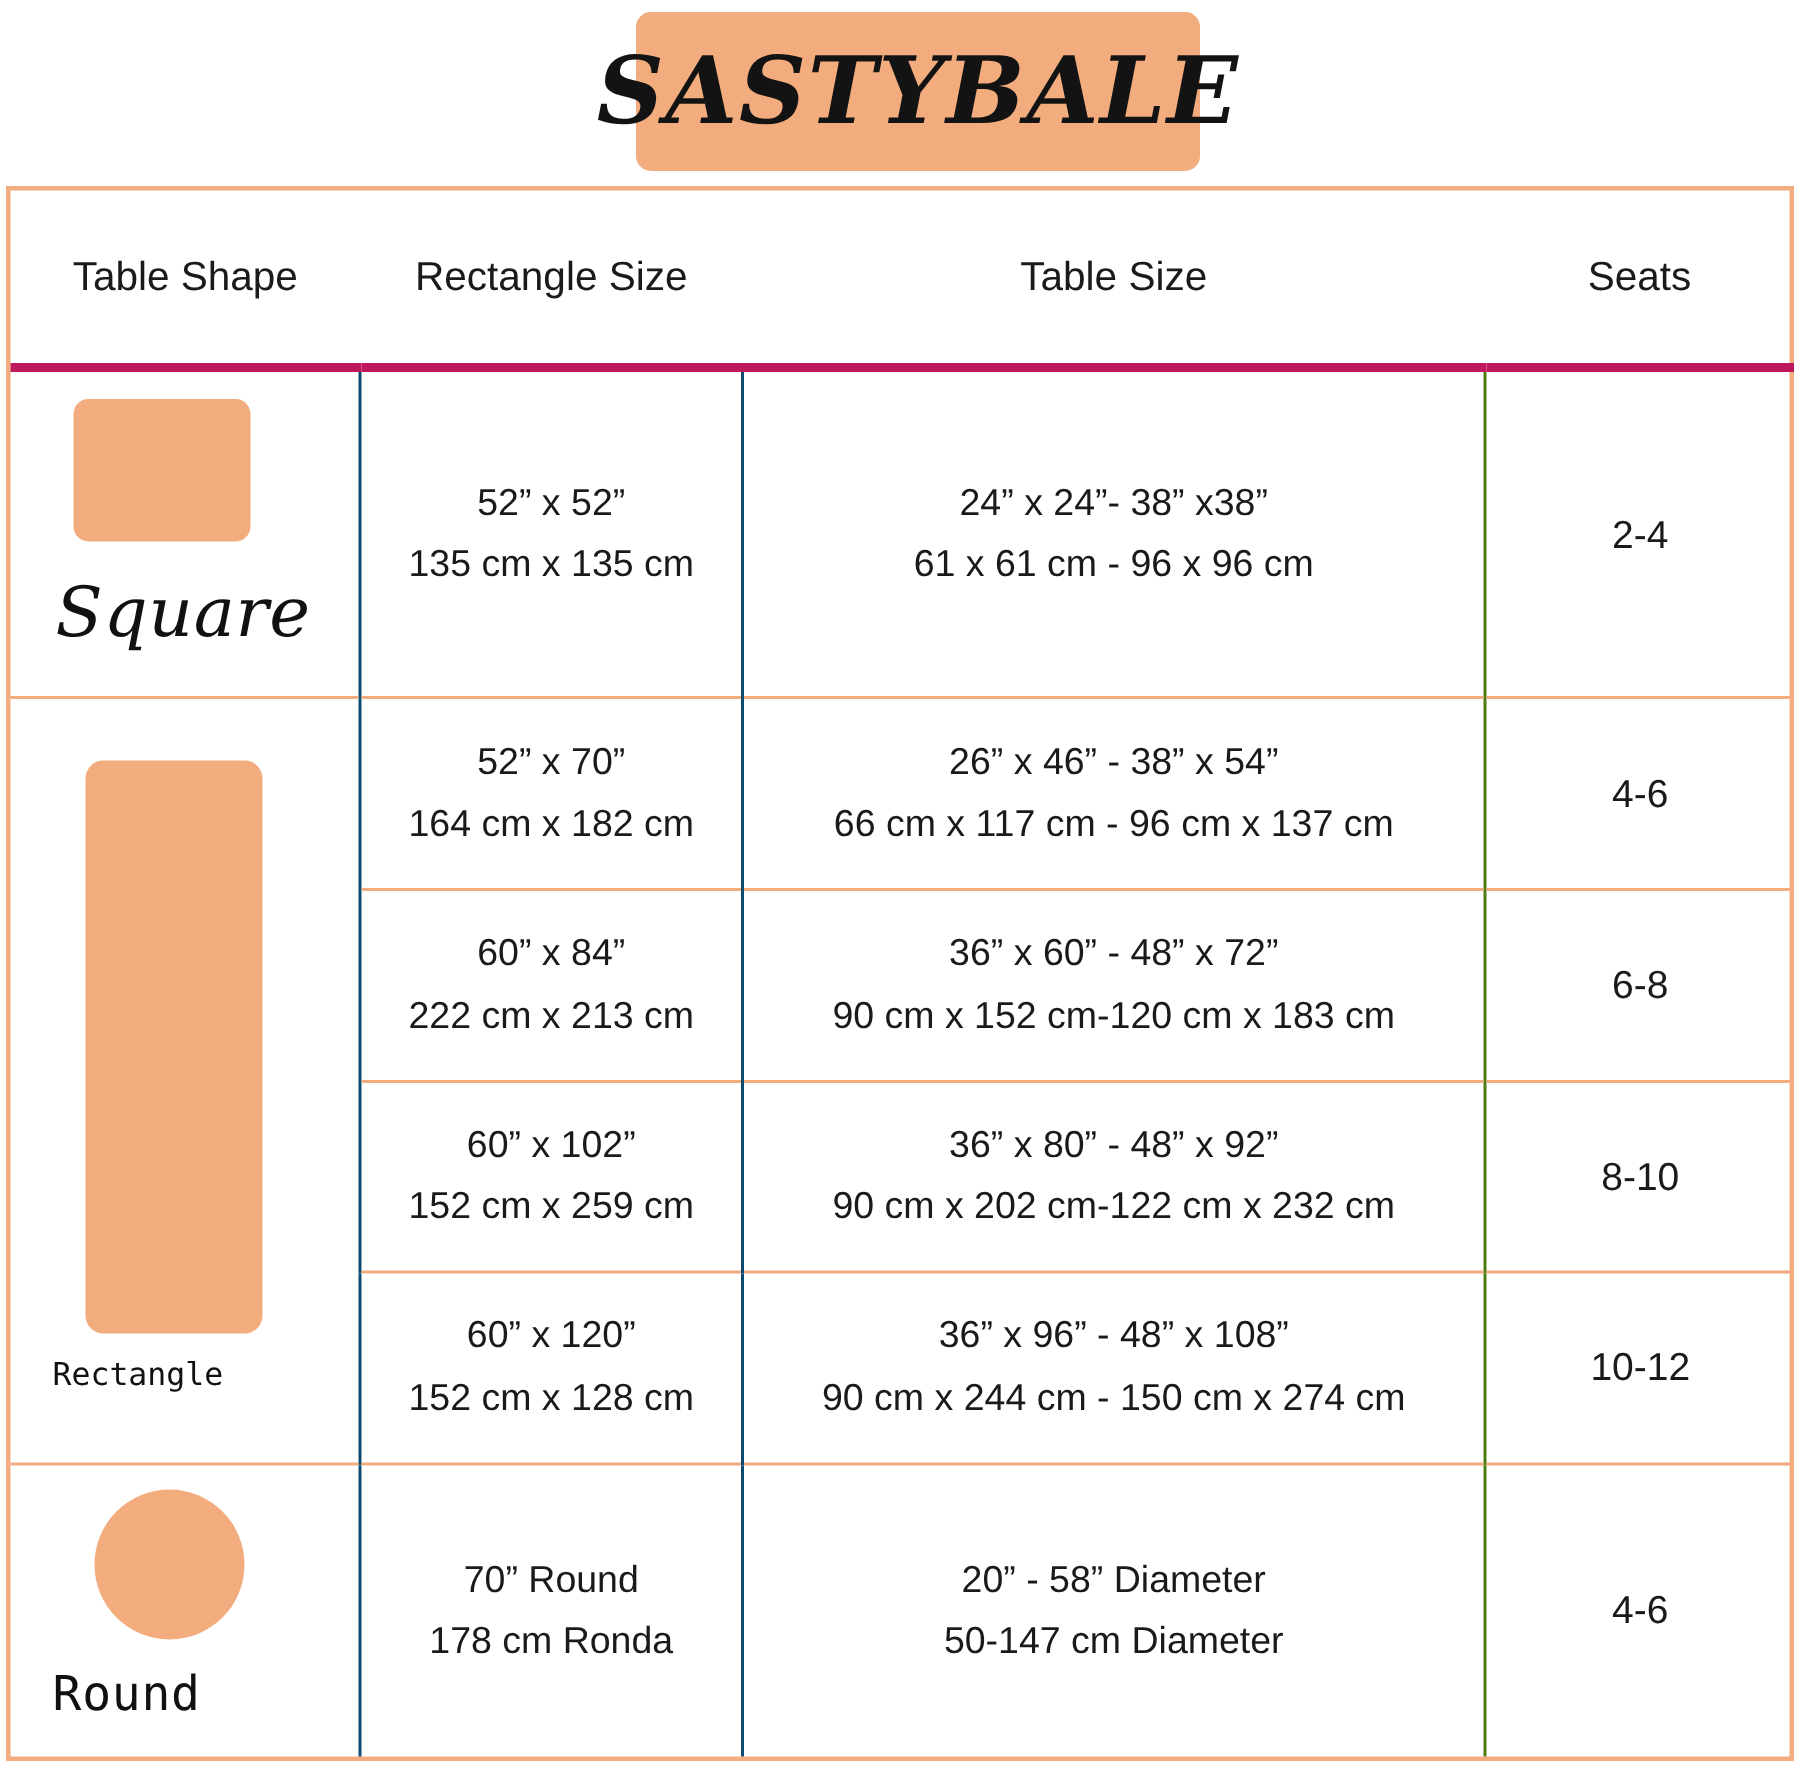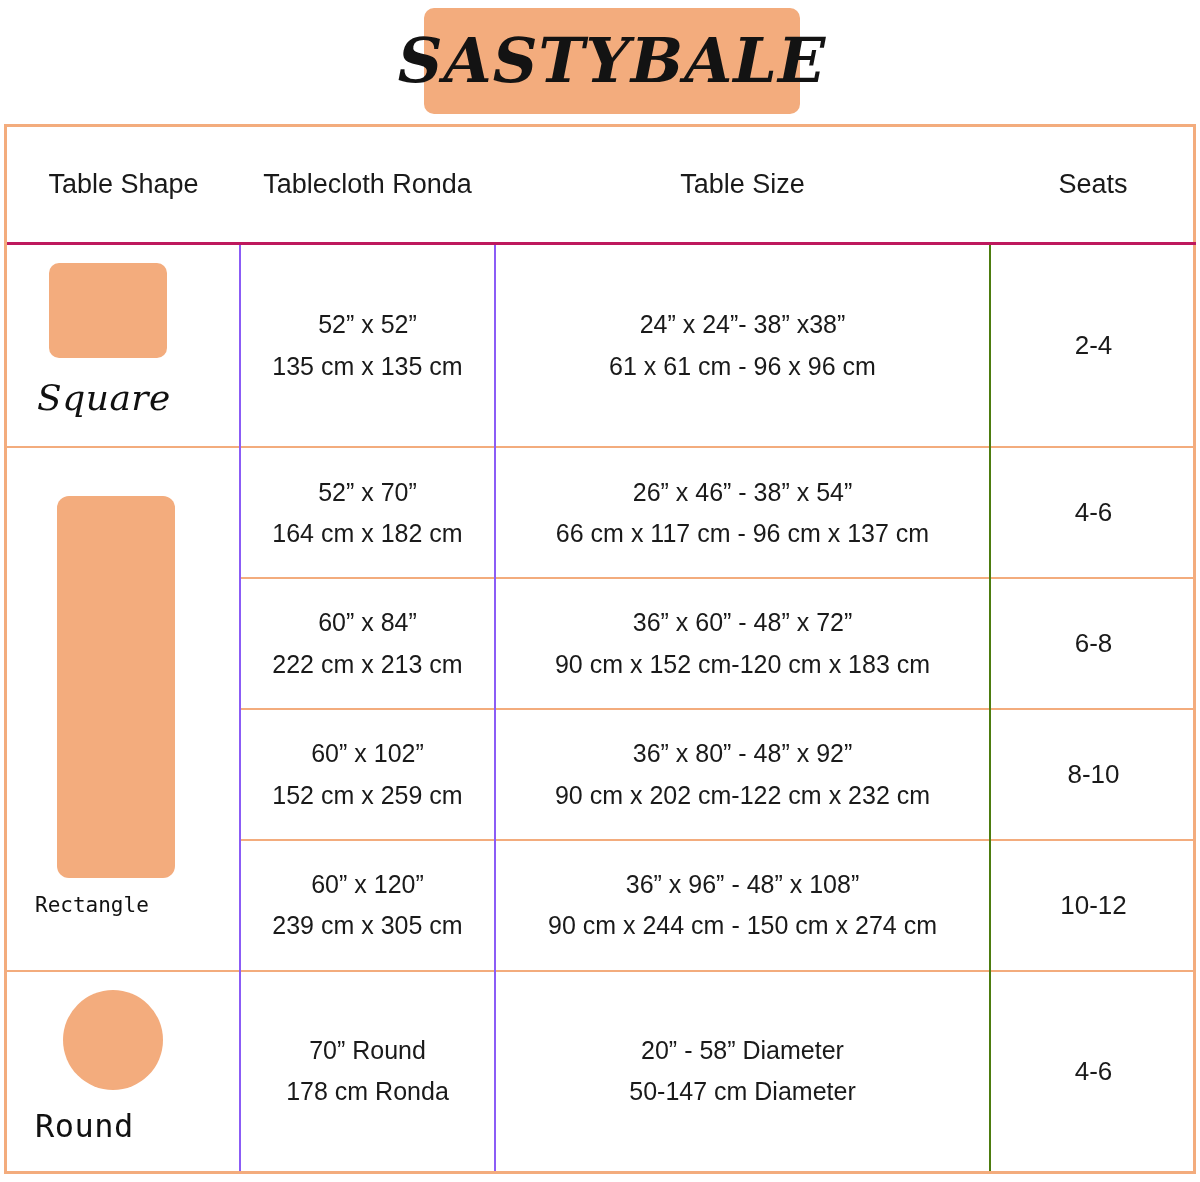--- a/index.html
+++ b/index.html
@@ -73,33 +73,33 @@
   col.c-cloth { width: 255px; }
   col.c-table { width: 495px; }
   col.c-seats { width: 206px; }
 
   
   thead th {
     height: 115px;
     font-size: 27px;
     font-weight: normal;
     color: #1a1a1a;
-    border-bottom: 3px solid #be185d;
+    border-bottom: 6px solid #be185d;
     text-align: center;
   }
 
   
   tbody td {
     text-align: center;
     font-size: 25px;
     color: #1a1a1a;
     line-height: 1.65;
   }
   tbody td.cloth, tbody td.tsize {
-    border-left: 2px solid #8b5cf6;
+    border-left: 2px solid #0c4a6e;
   }
   tbody td.seats {
     border-left: 2px solid #4d7c0f;
     font-size: 26px;
   }
   tr.inner-sep td.cloth,
   tr.inner-sep td.tsize,
   tr.inner-sep td.seats {
     border-top: 2px solid #f3ac7d;
   }
@@ -163,21 +163,21 @@
   }
   .shape-label.round-label {
     font-family: "DejaVu Sans Mono", monospace;
     font-style: normal;
     font-size: 32px;
     margin-left: -8px;
   }
   .shape-label.square-label {
     font-family: "DejaVu Serif", serif;
     font-style: italic;
-    font-size: 36px;
+    font-size: 46px;
     margin-left: -6px;
   }
 </style>
 </head>
 <body>
 
 <div class="brand-wrap">
   <div class="brand-badge">
     <span class="brand-text">SASTYBALE</span>
   </div>
@@ -187,21 +187,21 @@
   <table class="size-chart">
     <colgroup>
       <col class="c-shape">
       <col class="c-cloth">
       <col class="c-table">
       <col class="c-seats">
     </colgroup>
     <thead>
       <tr>
         <th>Table Shape</th>
-        <th>Tablecloth Ronda</th>
+        <th>Rectangle Size</th>
         <th>Table Size</th>
         <th>Seats</th>
       </tr>
     </thead>
     <tbody>
 
       <tr>
         <td class="shape" rowspan="1">
           <div class="shape-inner">
             <div class="swatch-square"></div>
@@ -257,21 +257,21 @@
         <td class="tsize">
           <span class="line">36” x 80” - 48” x 92”</span>
           <span class="line">90 cm x 202 cm-122 cm x 232 cm</span>
         </td>
         <td class="seats">8-10</td>
       </tr>
 
       <tr class="inner-sep">
         <td class="cloth">
           <span class="line">60” x 120”</span>
-          <span class="line">239 cm x 305 cm</span>
+          <span class="line">152 cm x 128 cm</span>
         </td>
         <td class="tsize">
           <span class="line">36” x 96” - 48” x 108”</span>
           <span class="line">90 cm x 244 cm - 150 cm x 274 cm</span>
         </td>
         <td class="seats">10-12</td>
       </tr>
 
       <tr>
         <td class="cloth"></td>

